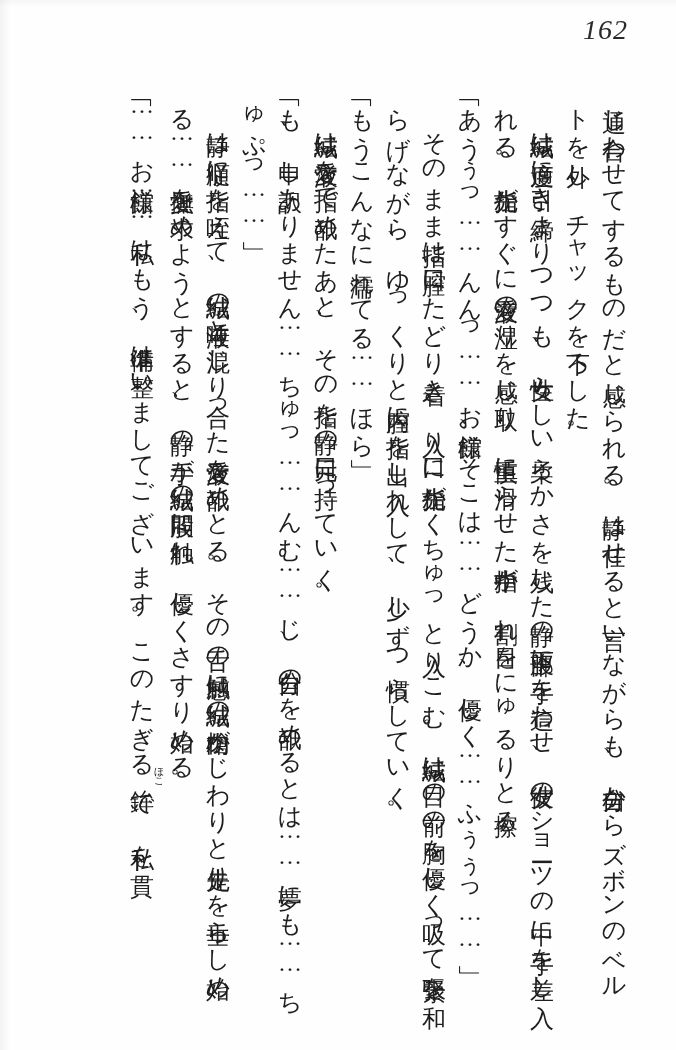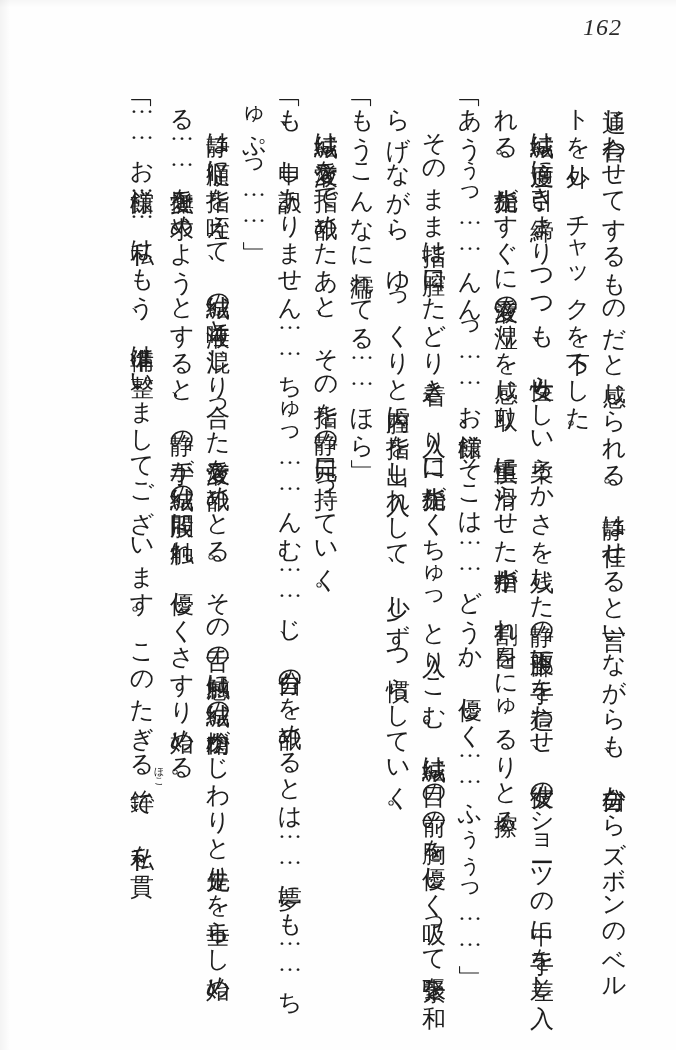--- a/index.html
+++ b/index.html
@@ -22,21 +22,21 @@
     inset: 0;
     pointer-events: none;
     background:
       linear-gradient(to right, rgba(0,0,0,0.045), rgba(0,0,0,0) 10px),
       linear-gradient(to bottom, rgba(0,0,0,0.03), rgba(0,0,0,0) 8px);
   }
   .page-number {
     position: absolute;
     top: 14px;
     left: 583px;
-    font-size: 24px;
+    font-size: 28px;
     font-style: italic;
     letter-spacing: 1px;
     color: #2a2a2a;
   }
   .page-text {
     position: absolute;
     top: 92px;
     right: 44px;
     height: 912px; 
     writing-mode: vertical-rl;

